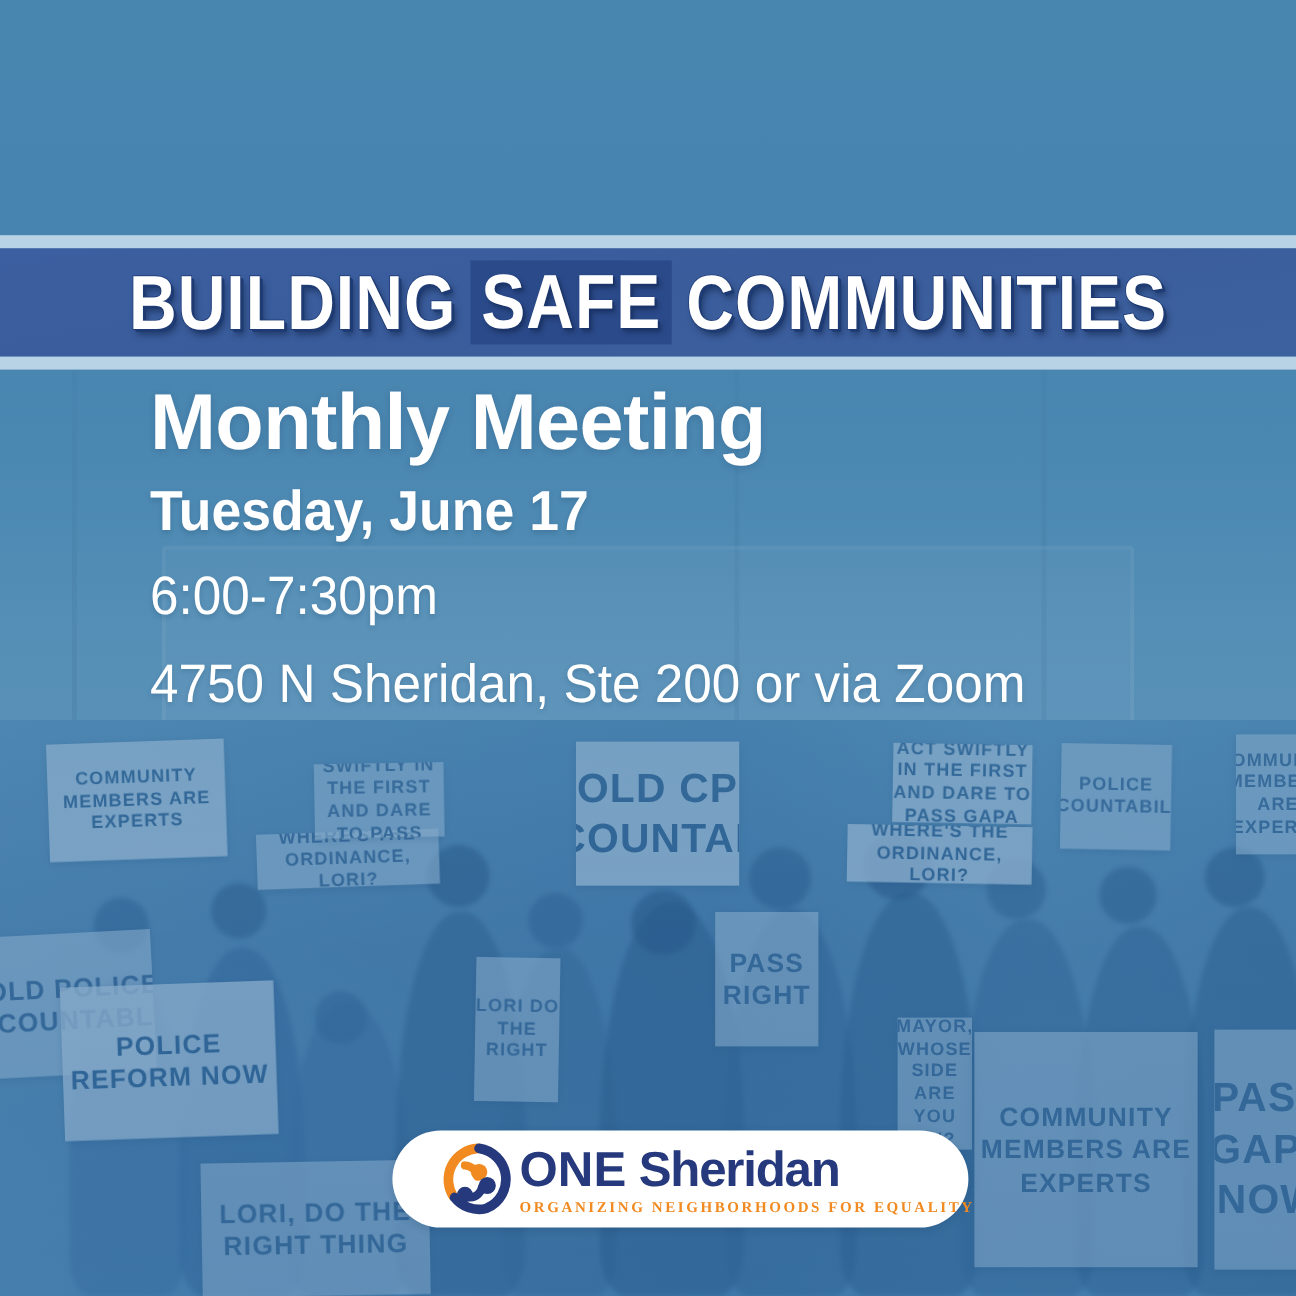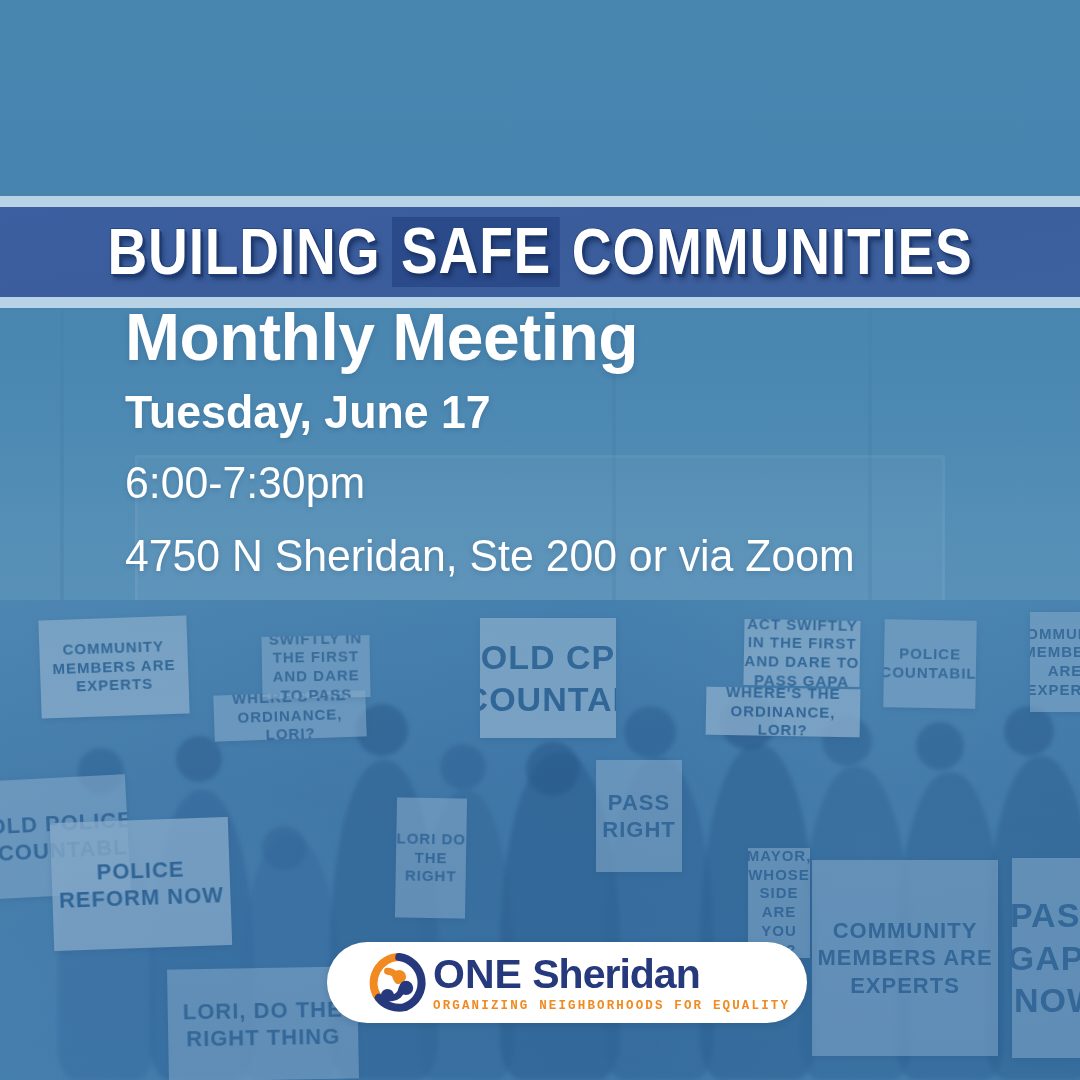--- a/index.html
+++ b/index.html
@@ -114,21 +114,21 @@
   .hl{
     background:#2b4a8a;
     padding:2px 10px 4px 10px;
     -webkit-text-stroke:0;
     text-shadow:
        2px 2px 0 #1b356b,
        3px 4px 5px rgba(12,30,62,.5);
   }
 
   
-  .copy{position:absolute;left:125px;top:304px;width:880px;}
+  .copy{position:absolute;left:125px;top:318px;width:880px;}
   .h1{
     font-family:"Liberation Sans", sans-serif;
     font-weight:700;
     font-size:66px;
     line-height:1.02;
     color:#ffffff;
     letter-spacing:-.5px;
     text-shadow:0 2px 6px rgba(25,60,95,.22);
   }
   .h2{
@@ -178,21 +178,21 @@
     font-family:"Liberation Sans", sans-serif;
     font-weight:700;
     font-size:41px;
     line-height:1;
     color:#25397c;
     letter-spacing:-1px;
     white-space:nowrap;
   }
   .logo-name .one{letter-spacing:0px;}
   .logo-tag{
-    font-family:Liberation Mono, monospace;
+    font-family:Liberation Serif, serif;
     font-weight:700;
     font-size:12.5px;
     line-height:1;
     color:#f08a21;
     letter-spacing:2.15px;
     margin-top:5px;
     white-space:nowrap;
   }
 </style>
 </head>

